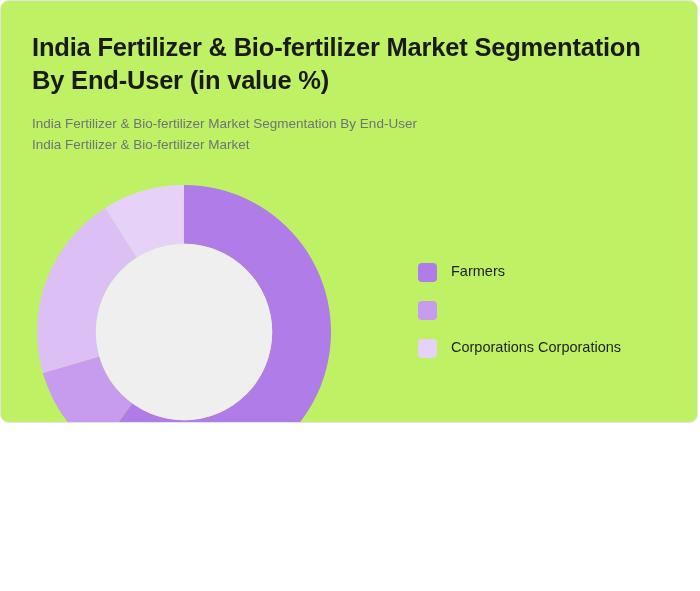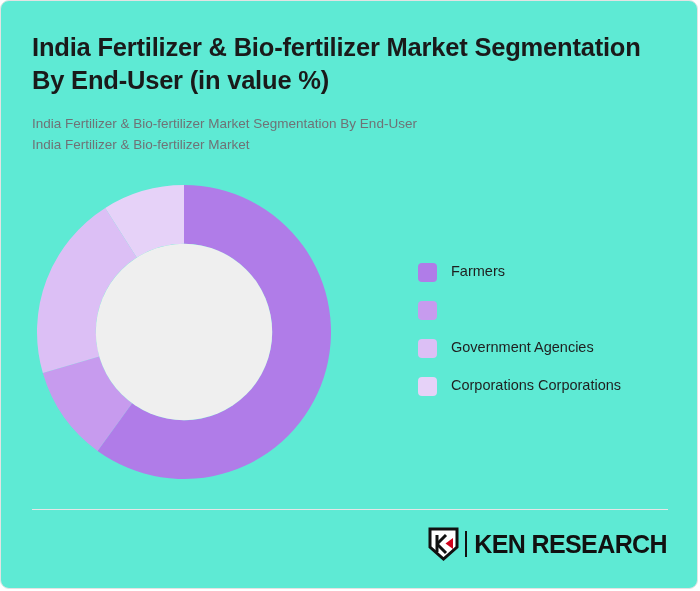--- a/index.html
+++ b/index.html
@@ -9,23 +9,23 @@
   }
   body {
     width: 700px;
     height: 591px;
     font-family: "Liberation Sans", sans-serif;
     -webkit-font-smoothing: antialiased;
   }
   .card {
     position: relative;
     width: 698px;
-    height: 589px;
+    height: 423px;
     box-sizing: border-box;
-    background: #5eead4;
+    background: #bef264;
     border: 1px solid #e3e3e3;
     border-radius: 9px;
     overflow: hidden;
   }
   .title {
     position: absolute;
     left: 31px;
     top: 30px;
     width: 625px;
     font-size: 25.5px;
@@ -157,24 +157,20 @@
 
   <div class="legend" id="legend">
       <div class="legend-item">
         <span class="legend-swatch" style="background: rgb(176, 124, 232);"></span>
         <span class="legend-label">Farmers</span>
       </div>
       <div class="legend-item">
         <span class="legend-swatch" style="background: rgb(199, 155, 238);"></span>
       </div>
       <div class="legend-item">
-        <span class="legend-swatch" style="background: rgb(220, 191, 245);"></span>
-        <span class="legend-label">Government Agencies</span>
-      </div>
-      <div class="legend-item">
         <span class="legend-swatch" style="background: rgb(230, 210, 248);"></span>
         <span class="legend-label">Corporations Corporations</span>
       </div>
     </div>
 
   <div class="footer-divider"></div>
 
 
   <div class="logo">
     <svg class="logo-mark" width="31" height="34" viewBox="0 0 31 34">

